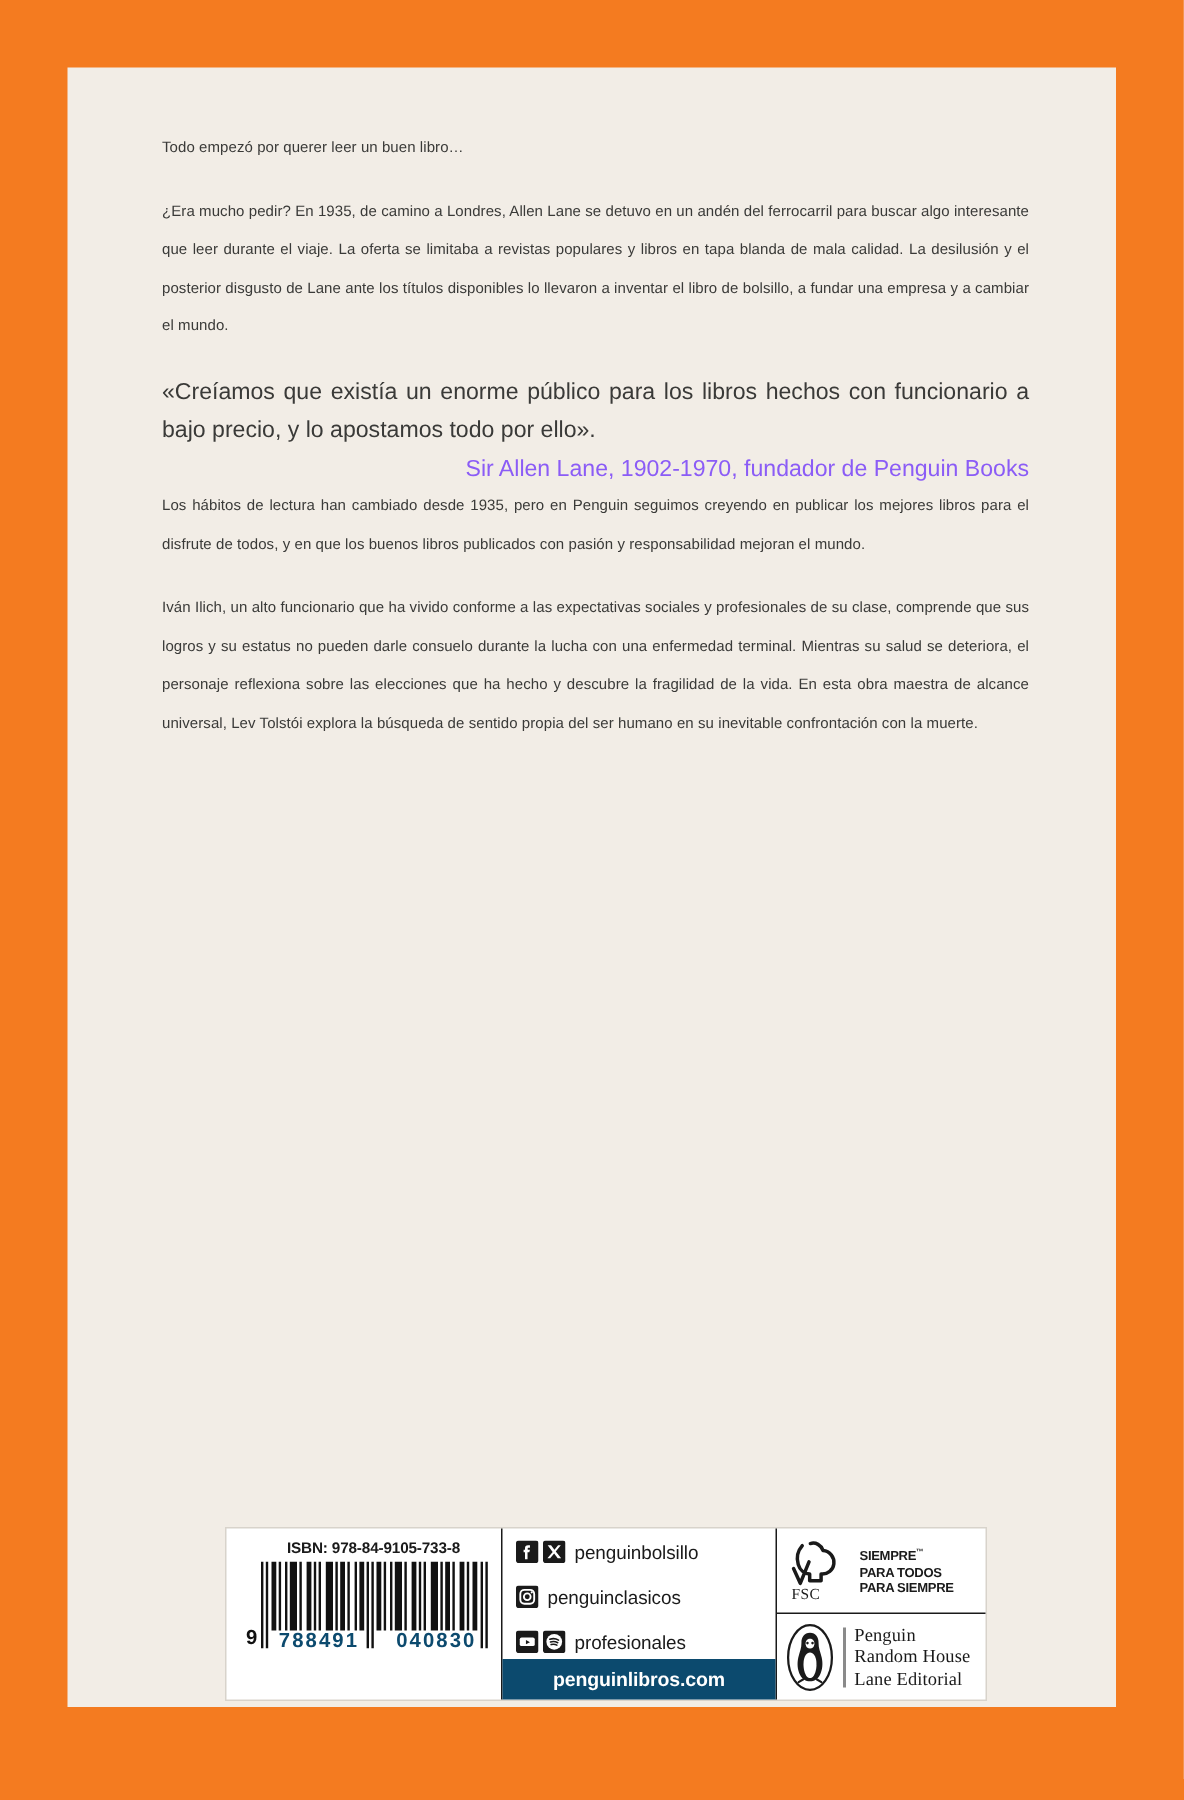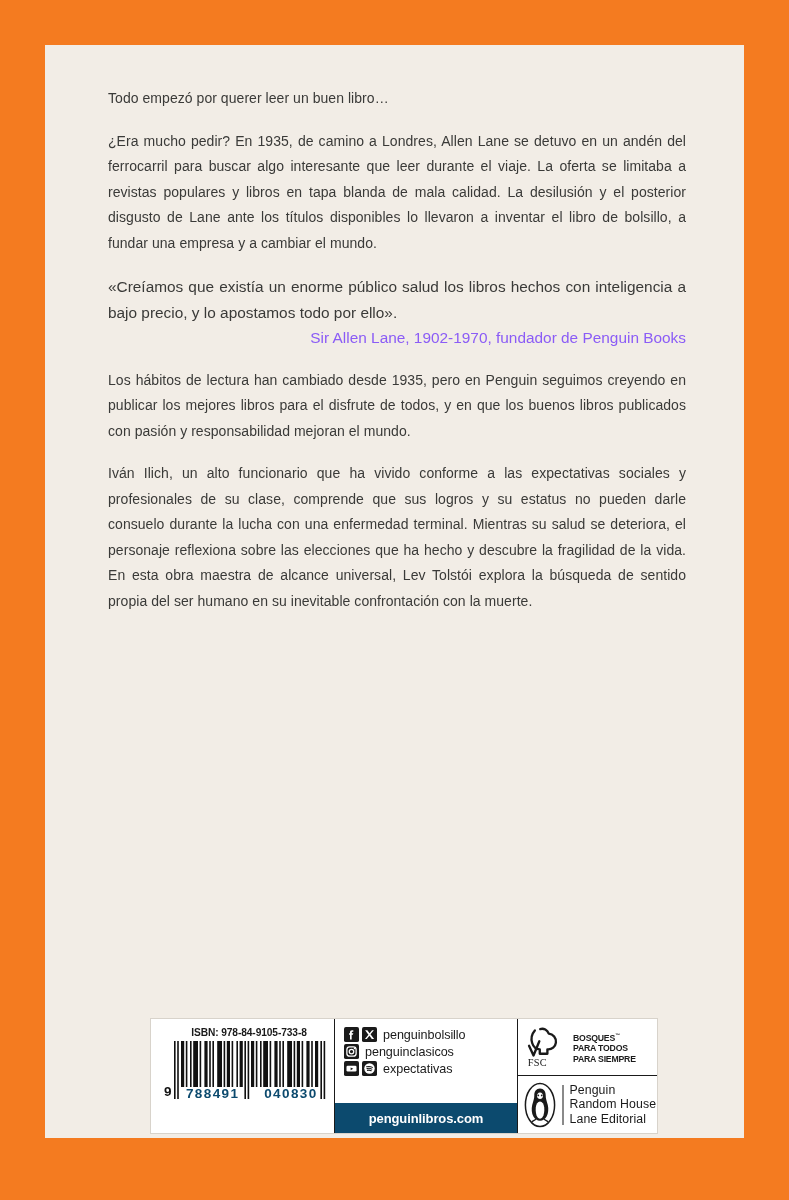--- a/index.html
+++ b/index.html
@@ -35,21 +35,21 @@
   .content {
     position: absolute;
     left: 63px;
     top: 41px;
     width: 578px;
   }
 
   
   .para {
     font-family: "Liberation Sans", sans-serif;
-    font-size: 14px;
+    font-size: 10px;
     line-height: 25.5px;
     color: #3A3A38;
     text-align: justify;
     text-justify: inter-word;
     letter-spacing: 0.05px;
   }
 
   .para.nojust { text-align: left; }
 
   .para + .para { margin-top: 17px; }
@@ -67,21 +67,21 @@
 
   .quote-attrib {
     font-family: "Liberation Sans", sans-serif;
     font-size: 15.4px;
     line-height: 25.5px;
     color: #8b5cf6;
     text-align: right;
     margin-top: 0px;
   }
 
-  .penguin-story { margin-top: 17px; }
+  .penguin-story { }
 
   
   .synopsis { margin-top: 128px; }
 
   
   .footer {
     position: absolute;
     left: 150px;
     top: 1018px;
     width: 508px;
@@ -159,21 +159,21 @@
     border-right: 1px solid #1a1a1a;
     display: flex;
     flex-direction: column;
   }
 
   .social-list {
     flex: 1;
     padding: 8px 0 4px 9px;
     display: flex;
     flex-direction: column;
-    gap: 2px;
+    gap: 15px;
   }
 
   .social-row {
     display: flex;
     align-items: center;
     gap: 3px;
   }
 
   .social-handle {
     font-family: "Liberation Sans", sans-serif;
@@ -245,42 +245,42 @@
   .prh-penguin { width: 32px; height: 46px; flex: none; }
 
   .prh-divider {
     width: 1.5px;
     height: 40px;
     background: #8a8a8a;
     flex: none;
   }
 
   .prh-name {
-    font-family: Liberation Sans, sans-serif;
+    font-family: Liberation Serif, serif;
     font-size: 12.3px;
     line-height: 14.2px;
     color: #1a1a1a;
     letter-spacing: 0.1px;
   }
 </style>
 </head>
 <body>
 
 <div class="cover">
 
   <div class="inner-panel">
 
     <div class="content">
 
       <p class="para nojust">Todo empezó por querer leer un buen libro…</p>
 
       <p class="para">¿Era mucho pedir? En 1935, de camino a Londres, Allen Lane se detuvo en un andén del ferrocarril para buscar algo interesante que leer durante el viaje. La oferta se limitaba a revistas populares y libros en tapa blanda de mala calidad. La desilusión y el posterior disgusto de Lane ante los títulos disponibles lo llevaron a inventar el libro de bolsillo, a fundar una empresa y a cambiar el mundo.</p>
 
       <div class="quote-block">
-        <p class="quote">«Creíamos que existía un enorme público salud los libros hechos con inteligencia a bajo precio, y lo apostamos todo por ello».</p>
+        <p class="quote">«Creíamos que existía un enorme público para los libros hechos con funcionario a bajo precio, y lo apostamos todo por ello».</p>
         <p class="quote-attrib">Sir Allen Lane, 1902-1970, fundador de Penguin Books</p>
       </div>
 
       <p class="para penguin-story">Los hábitos de lectura han cambiado desde 1935, pero en Penguin seguimos creyendo en publicar los mejores libros para el disfrute de todos, y en que los buenos libros publicados con pasión y responsabilidad mejoran el mundo.</p>
 
       <p class="para synopsis">Iván Ilich, un alto funcionario que ha vivido conforme a las expectativas sociales y profesionales de su clase, comprende que sus logros y su estatus no pueden darle consuelo durante la lucha con una enfermedad terminal. Mientras su salud se deteriora, el personaje reflexiona sobre las elecciones que ha hecho y descubre la fragilidad de la vida. En esta obra maestra de alcance universal, Lev Tolstói explora la búsqueda de sentido propia del ser humano en su inevitable confrontación con la muerte.</p>
 
     </div>
   </div>
 
@@ -374,42 +374,42 @@
           </svg>
           <svg class="si" viewBox="0 0 24 24">
             <rect width="24" height="24" rx="3" fill="#1a1a1a"></rect>
             <circle cx="12" cy="12" r="8.4" fill="#fff"></circle>
             <g stroke="#1a1a1a" stroke-width="1.7" fill="none" stroke-linecap="round">
               <path d="M7.3 9.3c3.2-1 6.6-.7 9.3.9"></path>
               <path d="M8 12.2c2.6-.8 5.4-.5 7.7.8"></path>
               <path d="M8.7 15c2.1-.6 4.3-.4 6.1.6"></path>
             </g>
           </svg>
-          <span class="social-handle">expectativas</span>
+          <span class="social-handle">profesionales</span>
         </div>
 
       </div>
 
       <div class="web-bar">
         <span>penguinlibros.com</span>
       </div>
     </div>
 
     <div class="cell-logos">
 
       <div class="fsc-row">
         <svg class="fsc-mark" viewBox="0 0 48 48">
           <g fill="none" stroke="#1a1a1a" stroke-width="2.6" stroke-linejoin="round" stroke-linecap="round">
             <path d="M11 5 C7.5 9 6.5 14 8 19 C9.2 23 12.5 26 16.5 26 L16.5 31 L25 31 L25 26 C30 26.5 34 23 34.5 18.5 C35 13.5 31.5 9 26.5 8.6 C25 4.5 21 2.2 17 3.4"></path>
             <path d="M4.5 22 L9.5 33 L16 17"></path>
           </g>
           <text x="3" y="45" font-family="Liberation Serif, serif" font-size="11.5" fill="#1a1a1a" letter-spacing="0.3">FSC</text>
         </svg>
         <div class="fsc-slogan">
-          <span>BOSQUES</span><span class="tm">™</span><br>
+          <span>SIEMPRE</span><span class="tm">™</span><br>
           <span>PARA TODOS</span><br>
           <span>PARA SIEMPRE</span>
         </div>
       </div>
 
       <div class="prh-row">
         <svg class="prh-penguin" viewBox="0 0 32 46">
           <ellipse cx="16" cy="23" rx="14.6" ry="21.6" fill="none" stroke="#1a1a1a" stroke-width="1.5"></ellipse>
           <path d="M16 6.5 C12.2 6.5 10.2 9.6 10.3 13.2 C10.4 16.6 9.1 19.4 8.2 23 C7.3 26.8 7.6 31.2 9.4 34.6 C10.8 37.3 13.2 38.8 16 38.8 C18.8 38.8 21.2 37.3 22.6 34.6 C24.4 31.2 24.7 26.8 23.8 23 C22.9 19.4 21.6 16.6 21.7 13.2 C21.8 9.6 19.8 6.5 16 6.5 Z" fill="#1a1a1a"></path>
           <path d="M16 10.5 C13.9 10.5 12.9 12.3 13.1 14.3 C13.3 16 14.4 17 16 17 C17.6 17 18.7 16 18.9 14.3 C19.1 12.3 18.1 10.5 16 10.5 Z" fill="#fff"></path>

